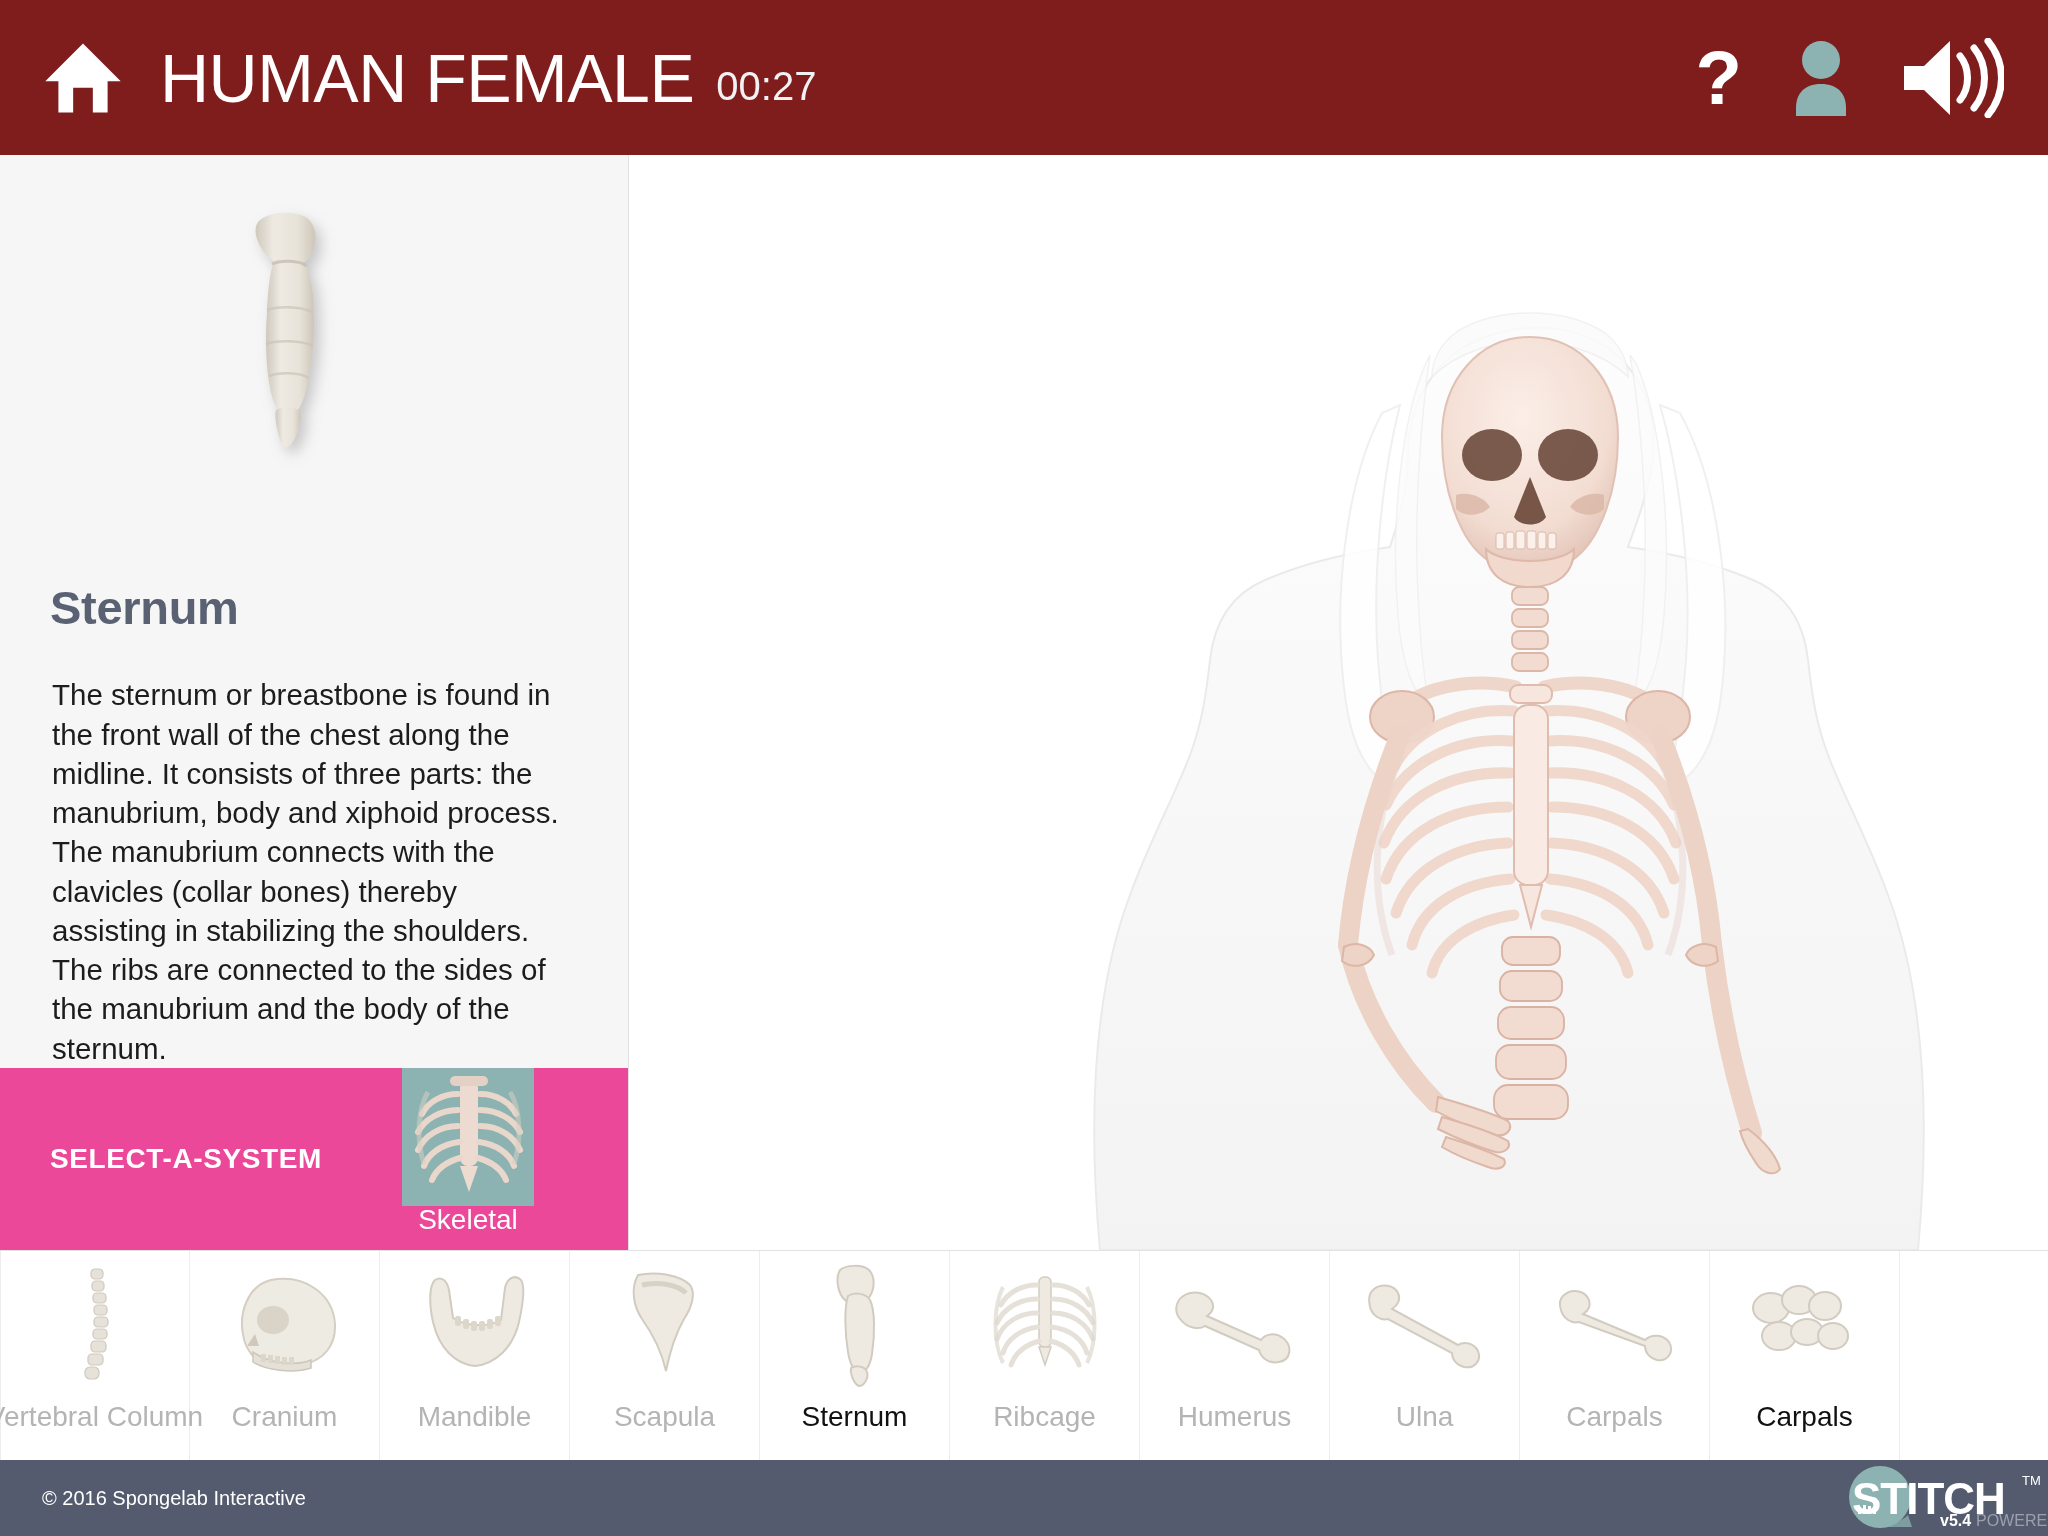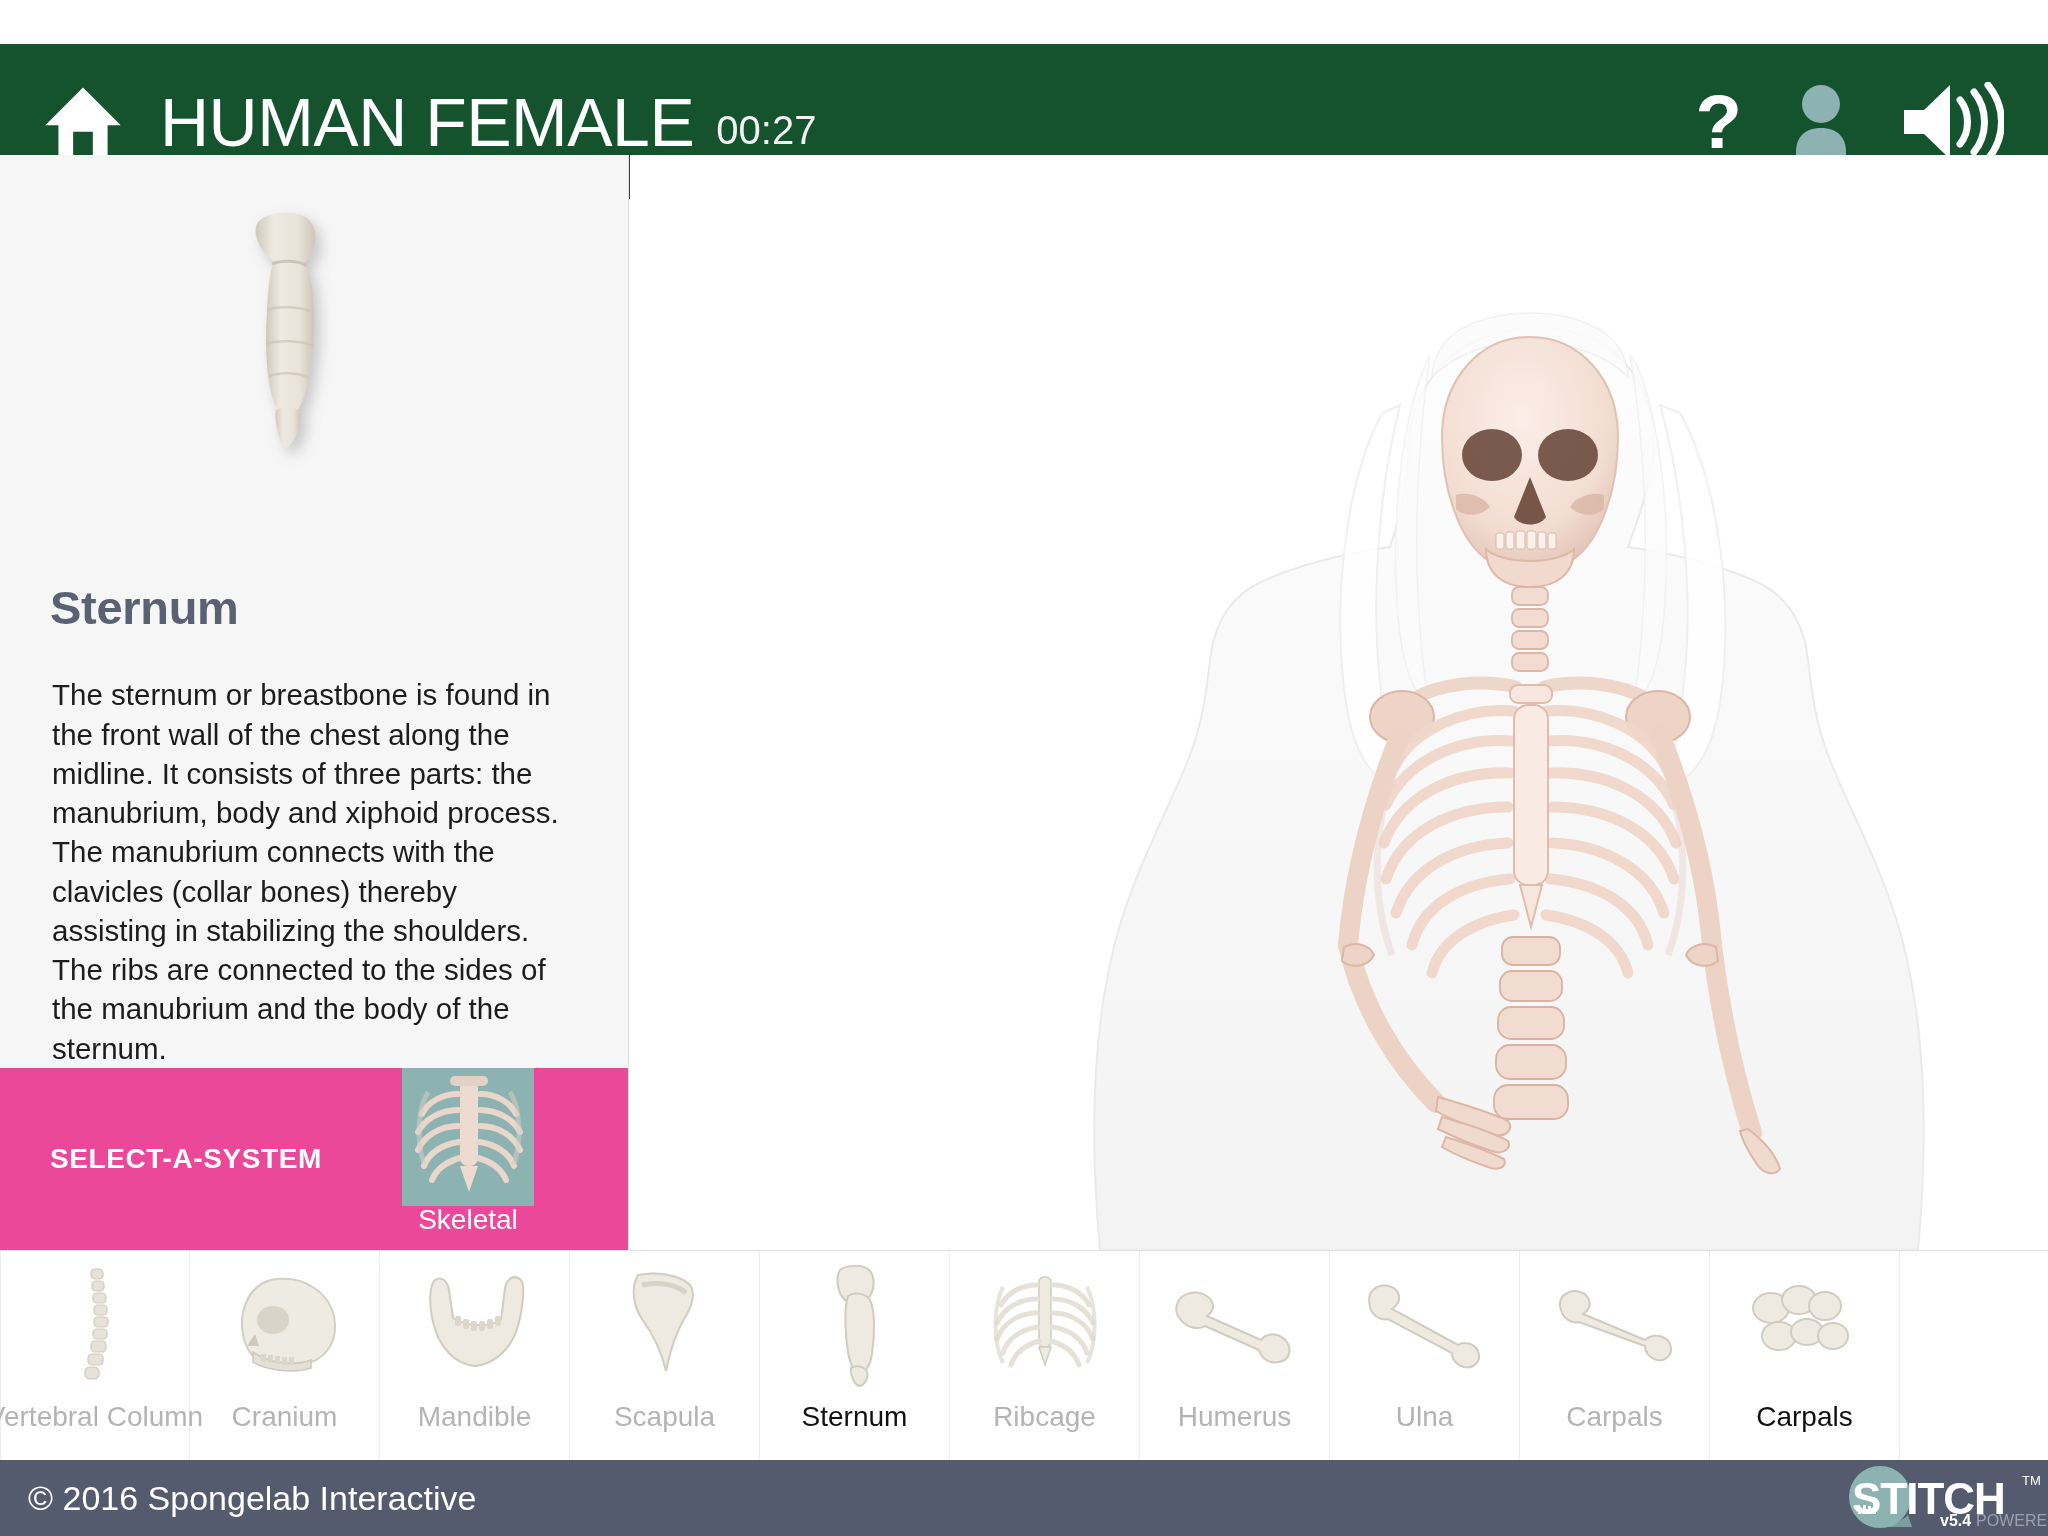--- a/index.html
+++ b/index.html
@@ -6,21 +6,21 @@
   html, body {
     width:2048px; height:1536px;
     font-family:"Liberation Sans", sans-serif;
     background:#ffffff; overflow:hidden;
   }
   .app { position:relative; width:2048px; height:1536px; }
 
   
   .header {
     position:absolute; left:0; top:0; width:2048px; height:155px;
-    background:#14532d; display:flex; align-items:center;margin-top:44px;
+    background:#7f1d1d; display:flex; align-items:center;
   }
   .home-icon { margin-left:42px; width:82px; height:82px; display:block; }
   .app-title {
     margin-left:36px; color:#ffffff; font-size:68px; font-weight:400;
     letter-spacing:-0.5px; line-height:1; white-space:nowrap;
   }
   .timer {
     margin-left:22px; color:#f2f2f4; font-size:40px; font-weight:400;
     line-height:1; padding-top:16px; white-space:nowrap;
   }
@@ -98,21 +98,21 @@
   }
   .bone-item.selected .bone-label { color:#111111; }
   .bone-item.partial .bone-label { color:#111111; }
 
   
   .footer {
     position:absolute; left:0; top:1460px; width:2048px; height:76px;
     background:#555b6e; display:flex; align-items:center;
   }
   .copyright {
-    color:#ffffff; font-size:34px; margin-left:28px; font-weight:400;
+    color:#ffffff; font-size:20px; margin-left:42px; font-weight:400;
   }
   .stitch-logo {
     margin-left:auto; display:flex; align-items:center;
   }
 </style>
 </head>
 <body>
 
 <div class="app">
 

